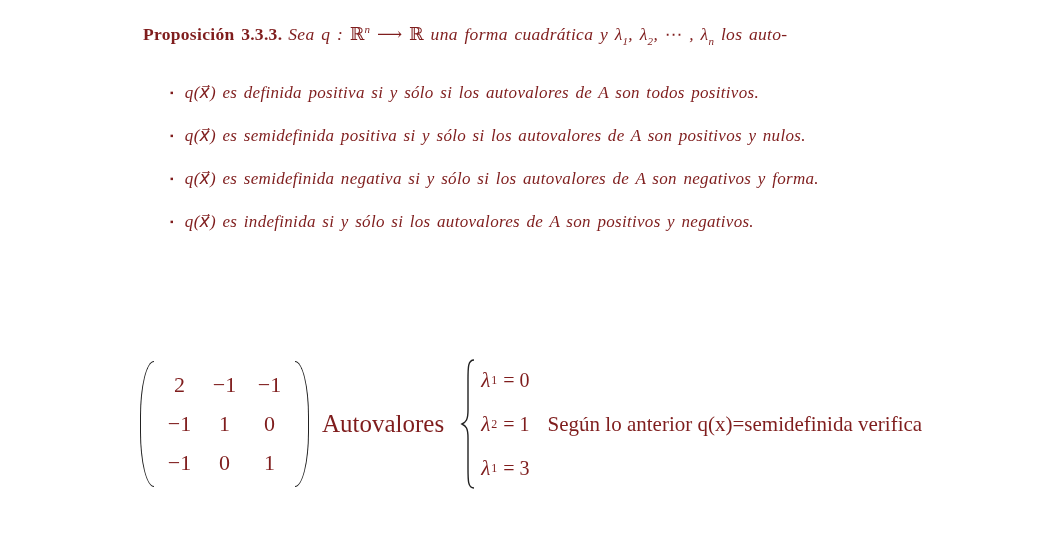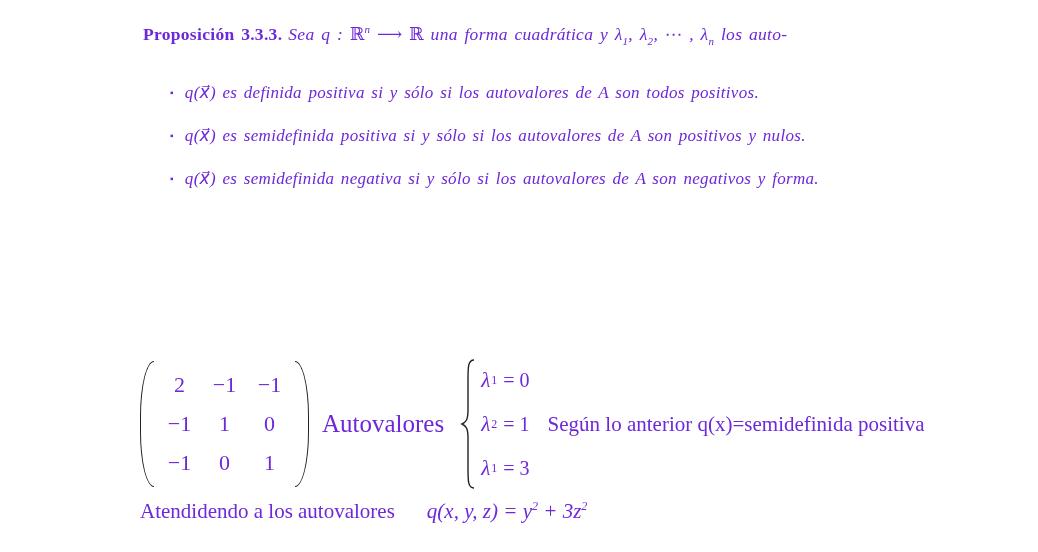--- a/index.html
+++ b/index.html
@@ -1,18 +1,18 @@
 <!DOCTYPE html>
 <html><head>
 <meta charset="utf-8">
 <style>
   html,body { margin:0; padding:0; background:#ffffff; }
   .page {
     position:relative; width:1038px; height:552px; background:#ffffff;
-    color:#6d28d9; font-family:"Liberation Serif","DejaVu Serif","DejaVu Sans",serif;
+    color:#7f1d1d; font-family:"Liberation Serif","DejaVu Serif","DejaVu Sans",serif;
     overflow:hidden;
   }
   
   .prop { position:absolute; left:143px; top:12px; width:790px; font-size:17.5px; line-height:35px; letter-spacing:.3px; word-spacing:2px; }
   .prop-label { font-weight:bold; margin-right:6px; }
   .it { font-style:italic; }
   .bb { font-style:normal; }
   .prop sup, .prop sub { font-size:11px; font-style:italic; }
   
   .bullets { position:absolute; left:170px; top:84px; margin:0; padding:0; list-style:none;
@@ -49,20 +49,21 @@
 <div class="page">
 
   <div class="prop">
     <p style="margin:0;"><span class="prop-label">Proposición 3.3.3.</span><span class="it"><span>Sea q : </span><span class="bb">ℝ</span><sup>n</sup><span class="bb"> ⟶ </span><span class="bb">ℝ</span><span> una forma cuadrática y λ</span><sub>1</sub><span>, λ</span><sub>2</sub><span>, ⋯ , λ</span><sub>n</sub><span> los auto-</span></span></p>
   </div>
 
   <ul class="bullets">
     <li><span class="marker">▪</span><span>q(x⃗) es definida positiva si y sólo si los autovalores de A son todos positivos.</span></li>
     <li><span class="marker">▪</span><span>q(x⃗) es semidefinida positiva si y sólo si los autovalores de A son positivos y nulos.</span></li>
     <li><span class="marker">▪</span><span>q(x⃗) es semidefinida negativa si y sólo si los autovalores de A son negativos y forma.</span></li>
+    <li><span class="marker">▪</span><span>q(x⃗) es indefinida si y sólo si los autovalores de A son positivos y negativos.</span></li>
   </ul>
 
   <div class="example">
 
     <div class="matrix">
       <span class="paren paren-left"></span>
       <div class="matrix-grid">
         <span>2</span>
         <span>−1</span>
         <span>−1</span>
@@ -94,20 +95,17 @@
             <span class="val">= 1</span>
           </div>
         <div class="eig-row">
             <span class="lam">λ</span>
             <sub>1</sub>
             <span class="val">= 3</span>
           </div>
       </div>
     </div>
 
-    <div class="conclusion">Según lo anterior q(x)=semidefinida positiva</div>
+    <div class="conclusion">Según lo anterior q(x)=semidefinida verifica</div>
   </div>
 
-  <div class="final">
-    <span>Atendidendo a los autovalores</span><span class="formula"><span>q(x, y, z) = y</span><sup>2</sup><span> + 3z</span><sup>2</sup></span>
-  </div>
 
 </div>
 
 </body></html>

